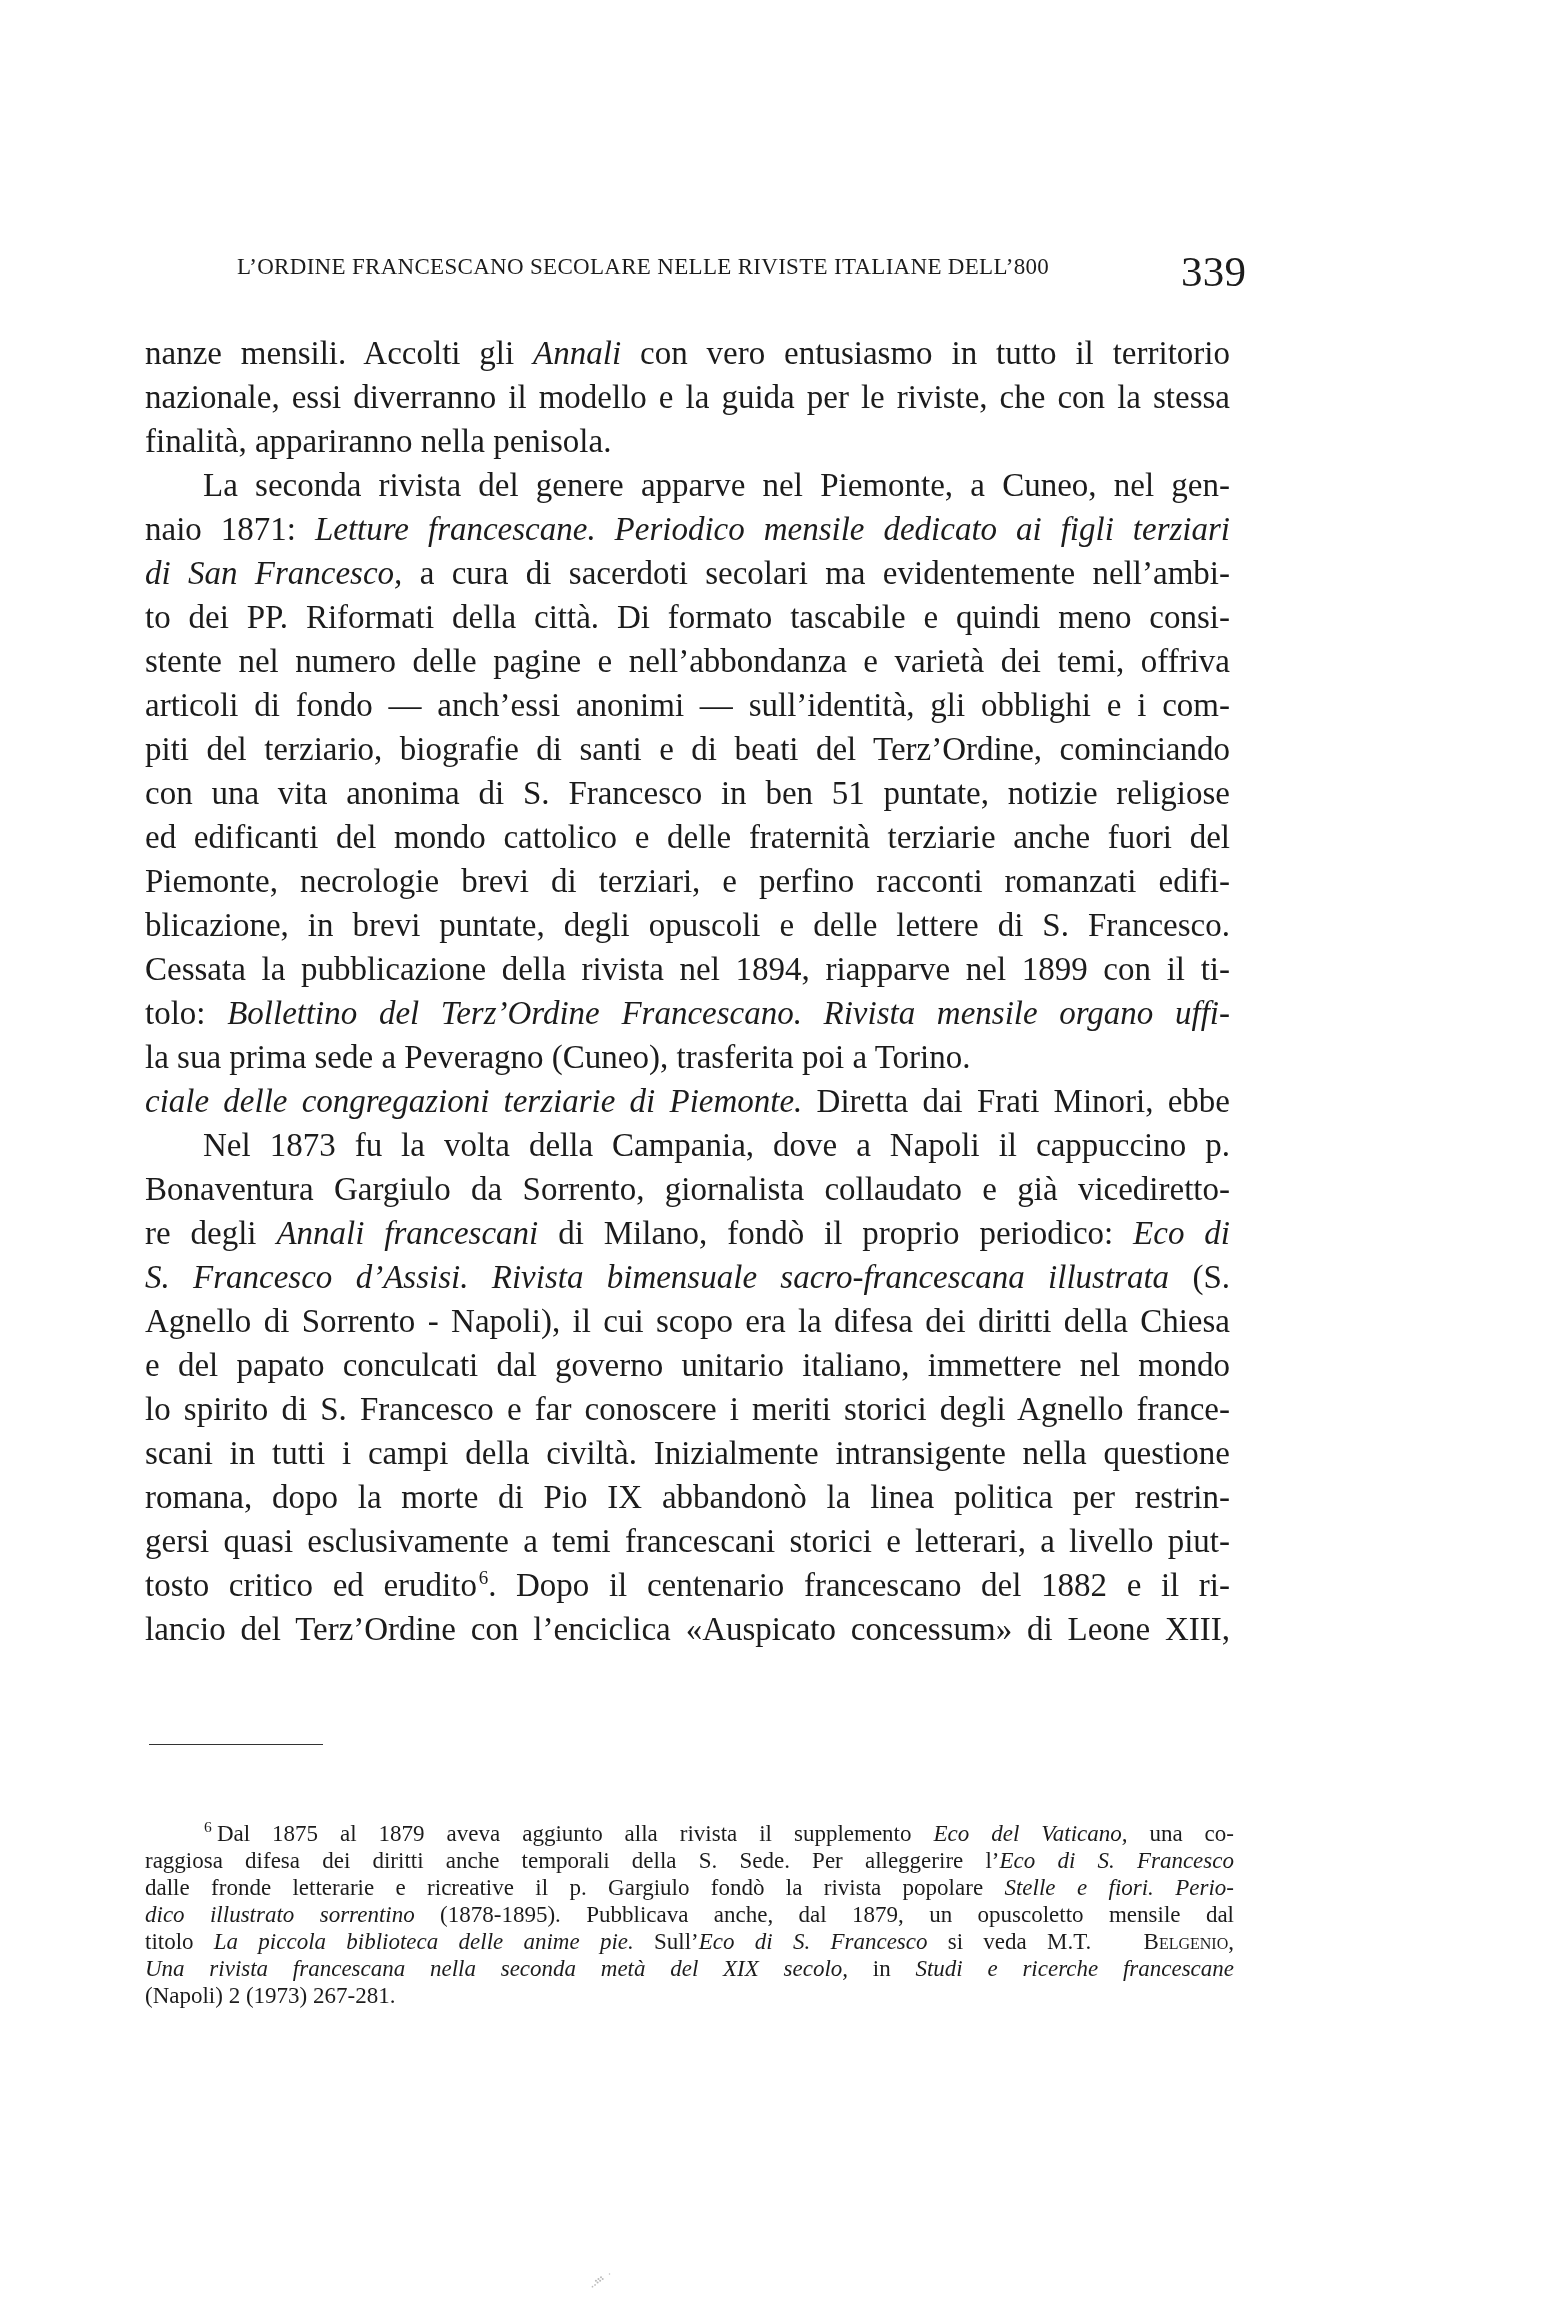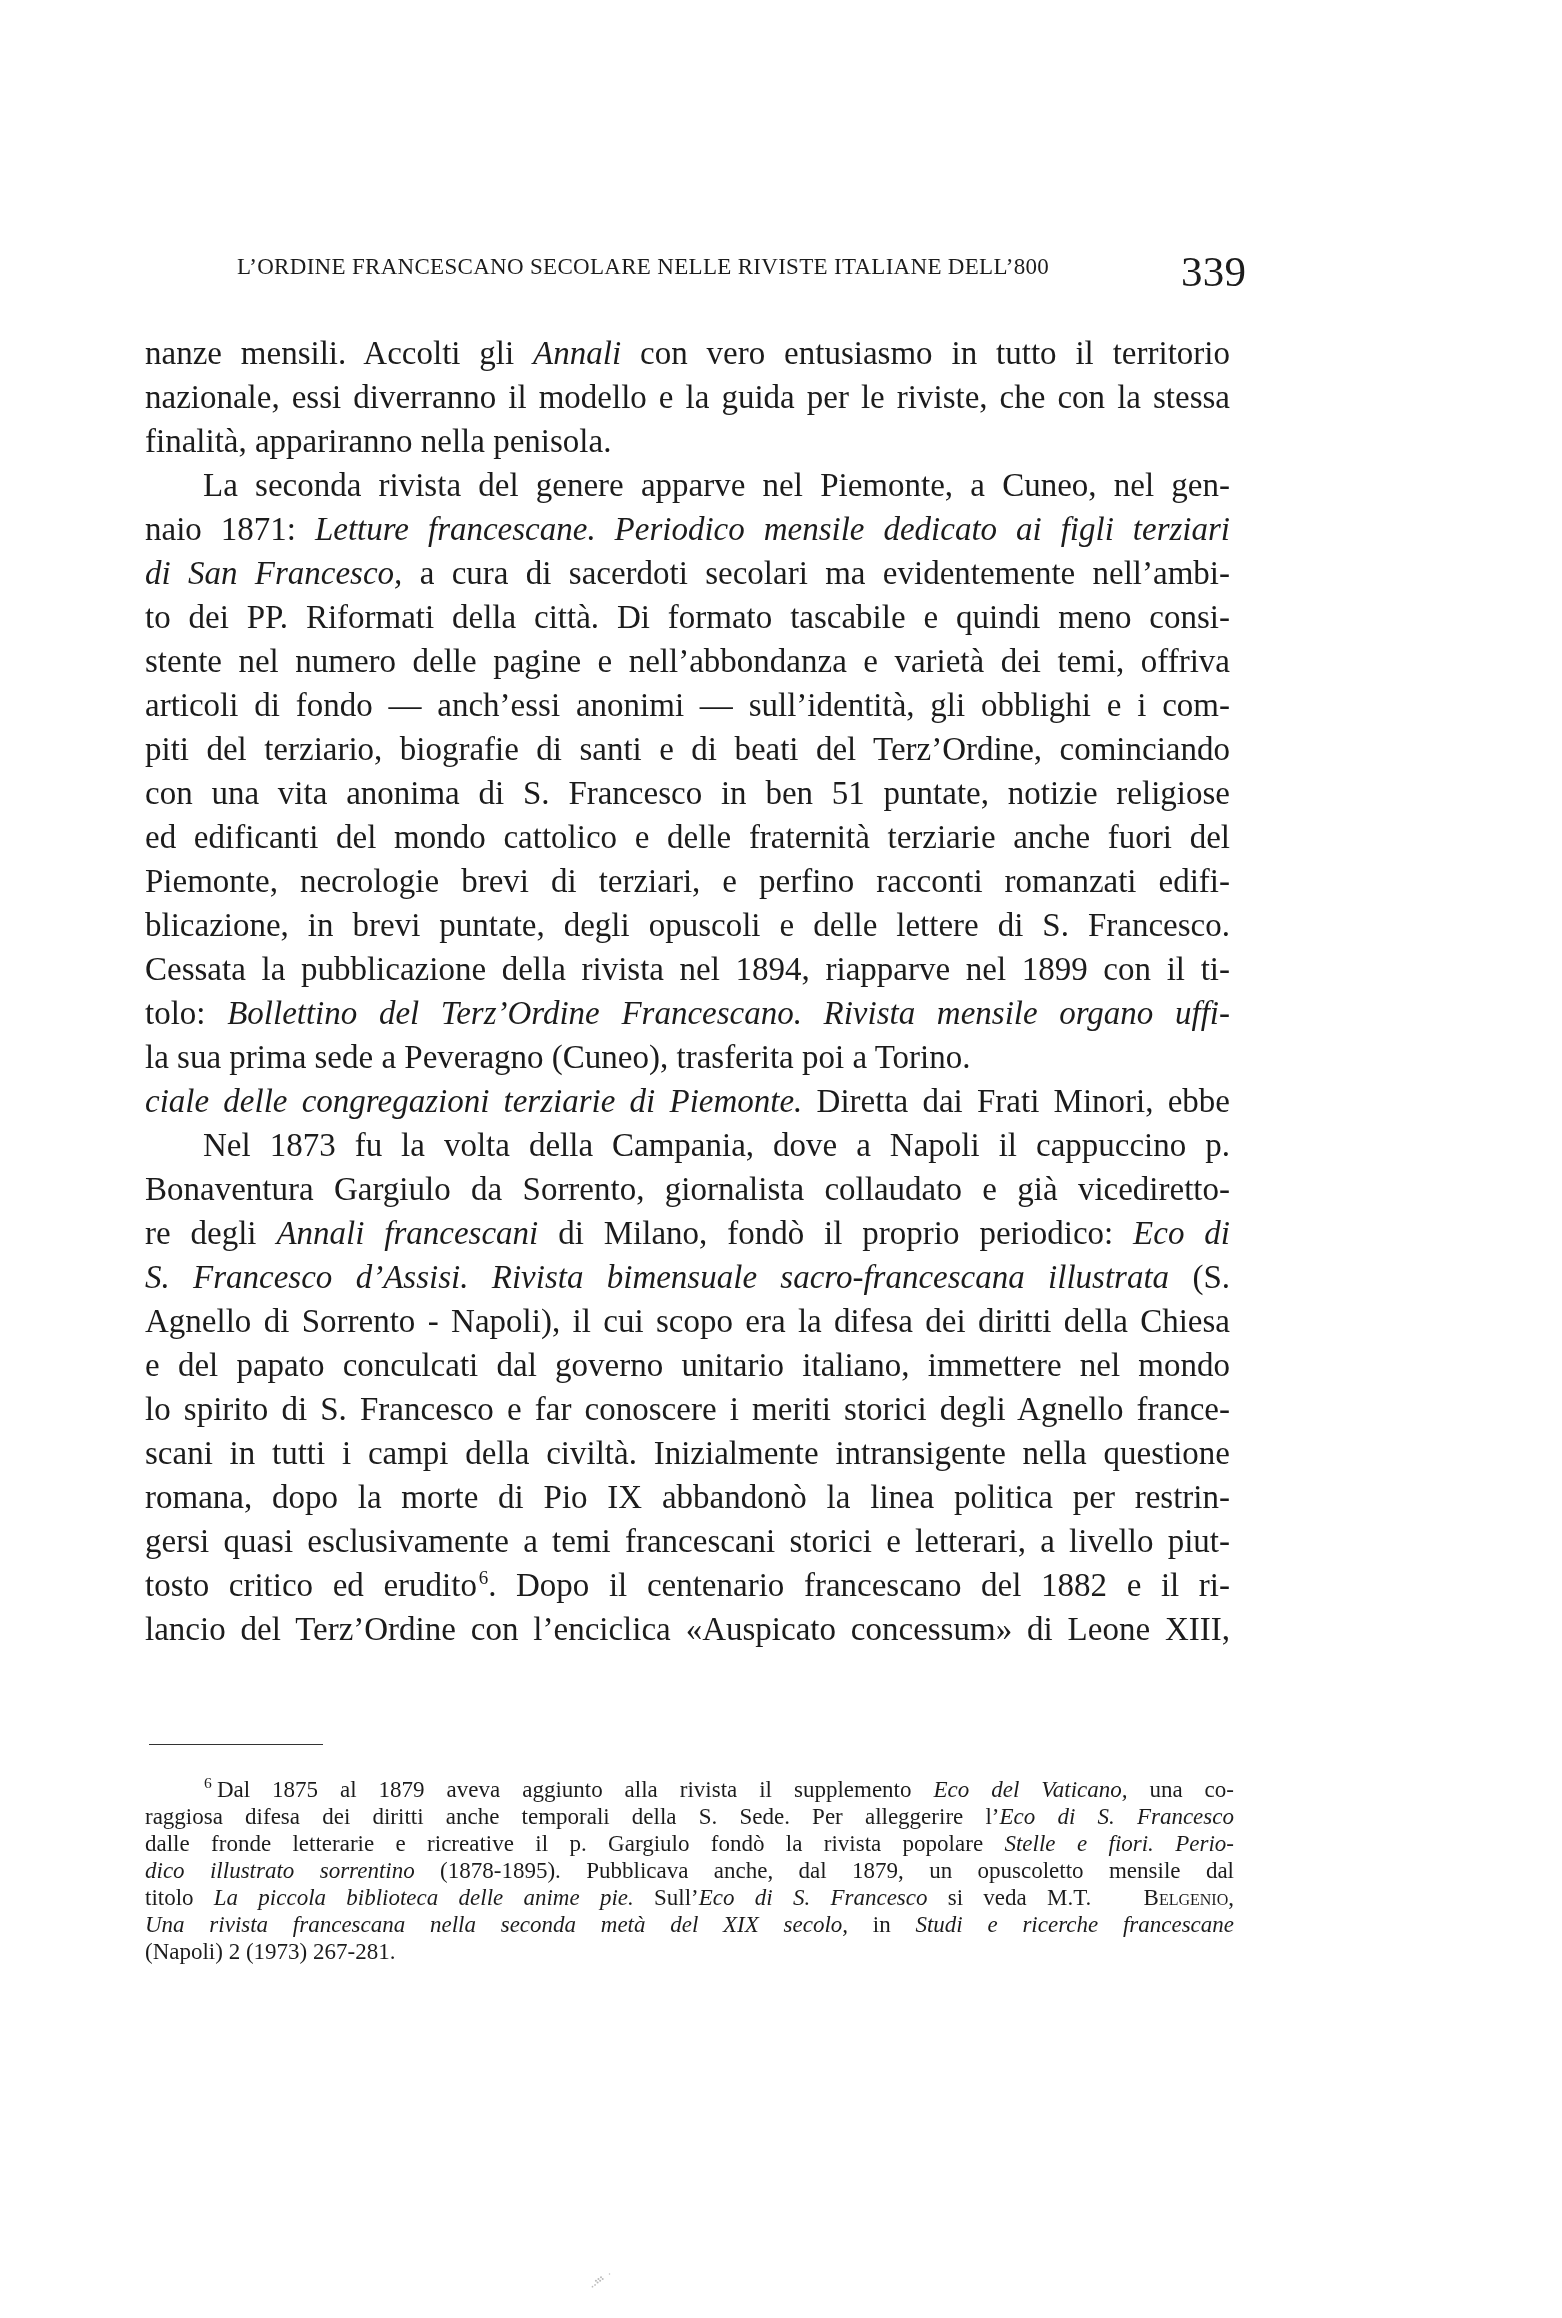--- a/index.html
+++ b/index.html
@@ -16,21 +16,21 @@
   .line.indent { padding-left: 58px; }
   .line.last { text-align-last: left; }
   .it { font-style: italic; }
   .sc { font-variant: small-caps; margin-left: 32px; }
   sup.fn { font-size: 19px; vertical-align: 12px; line-height: 0; margin-left: 1.7px; }
   .fn-rule { position: absolute; left: 149px; top: 1744px; width: 174px; height: 0;
              border-top: 1.7px solid #333; }
   .footnotes { position: absolute; left: 145px; top: 1776px; width: 1089px; }
   .fline { height: 27px; line-height: 27px; font-size: 23px; white-space: nowrap;
            text-align: justify; text-align-last: justify; }
-  .fline.indent { padding-left: 59px; }
+  .fline.indent { padding-left: 59px; margin-top: 44px; }
   .fline.last { text-align-last: left; }
   sup.fnmark { font-size: 15.5px; vertical-align: 8.6px; line-height: 0; margin-right: 5.2px; }
   .scan-mark { position: absolute; left: 584px; top: 2267px; width: 34px; height: 24px; }
 </style>
 </head>
 <body>
 
 <div class="page">
   <div class="running-head">
     <span class="title">L’ORDINE FRANCESCANO SECOLARE NELLE RIVISTE ITALIANE DELL’800</span>

